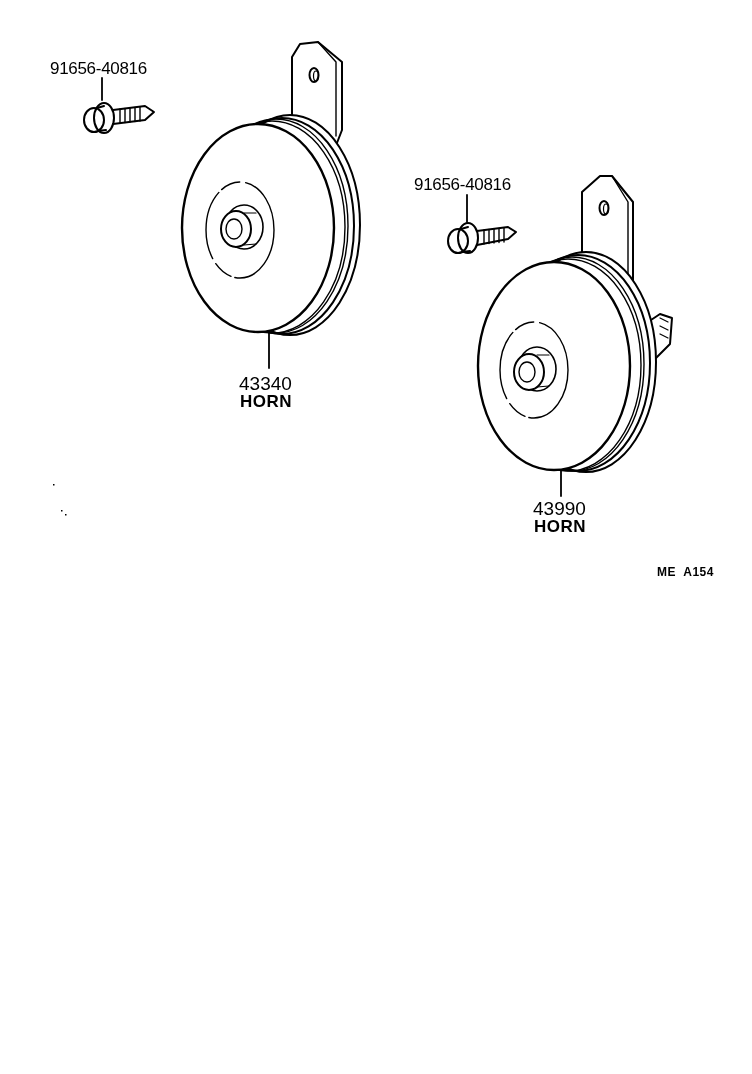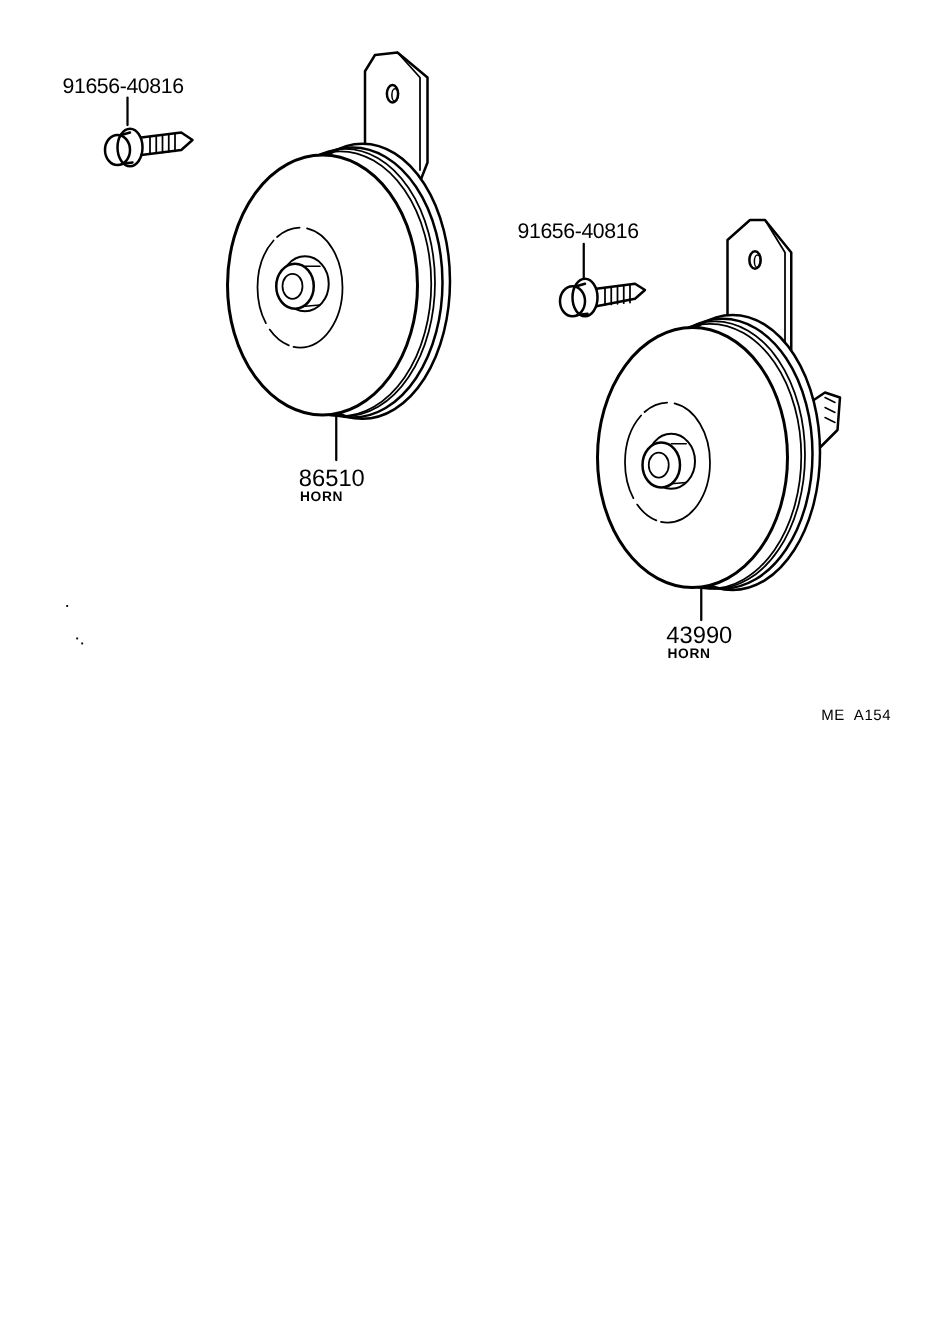--- a/index.html
+++ b/index.html
@@ -1,22 +1,22 @@
 <!DOCTYPE html>
 <html><head>
   <meta charset="utf-8">
   <style>
     html, body { margin: 0; padding: 0; background: #ffffff; }
     body { width: 752px; height: 1074px; position: relative; overflow: hidden; font-family: "Liberation Sans", sans-serif; color: #000; }
     .canvas { position: absolute; left: 0; top: 0; width: 752px; height: 1074px; }
     .lbl { position: absolute; white-space: nowrap; color: #000; line-height: 1; }
     .pn { font-size: 17px; letter-spacing: -0.3px; }
     .big { font-size: 19px; }
-    .name { font-size: 11px; font-weight: bold; letter-spacing: 0.5px; }
-    .code { font-size: 12px; font-weight: normal; letter-spacing: 0.5px; }
+    .name { font-size: 17px; font-weight: bold; letter-spacing: 0.5px; }
+    .code { font-size: 12px; font-weight: bold; letter-spacing: 0.5px; }
     svg { position: absolute; left: 0; top: 0; }
   </style>
 </head>
 <body>
 
 <div class="canvas">
 
   <svg width="752" height="1074" viewBox="0 0 752 1074">
     <g fill="none" stroke="#000" stroke-width="2" stroke-linejoin="round" stroke-linecap="round">
 
@@ -98,21 +98,21 @@
 
     <g fill="#000">
       <rect x="53" y="484" width="1.5" height="1.5"></rect>
       <rect x="61" y="510" width="1.5" height="1.5"></rect>
       <rect x="65" y="514" width="1.5" height="1.5"></rect>
     </g>
   </svg>
 
   <div class="lbl pn" style="left:50px; top:60px;">91656-40816</div>
 
-  <div class="lbl big" style="left:239px; top:374px;">86510</div>
+  <div class="lbl big" style="left:239px; top:374px;">43340</div>
   <div class="lbl name" style="left:240px; top:393px;">HORN</div>
 
   <div class="lbl pn" style="left:414px; top:176px;">91656-40816</div>
 
   <div class="lbl big" style="left:533px; top:499px;">43990</div>
   <div class="lbl name" style="left:534px; top:518px;">HORN</div>
 
   <div class="lbl code" style="left:657px; top:566px; white-space:pre;">ME  A154</div>
 </div>
 

